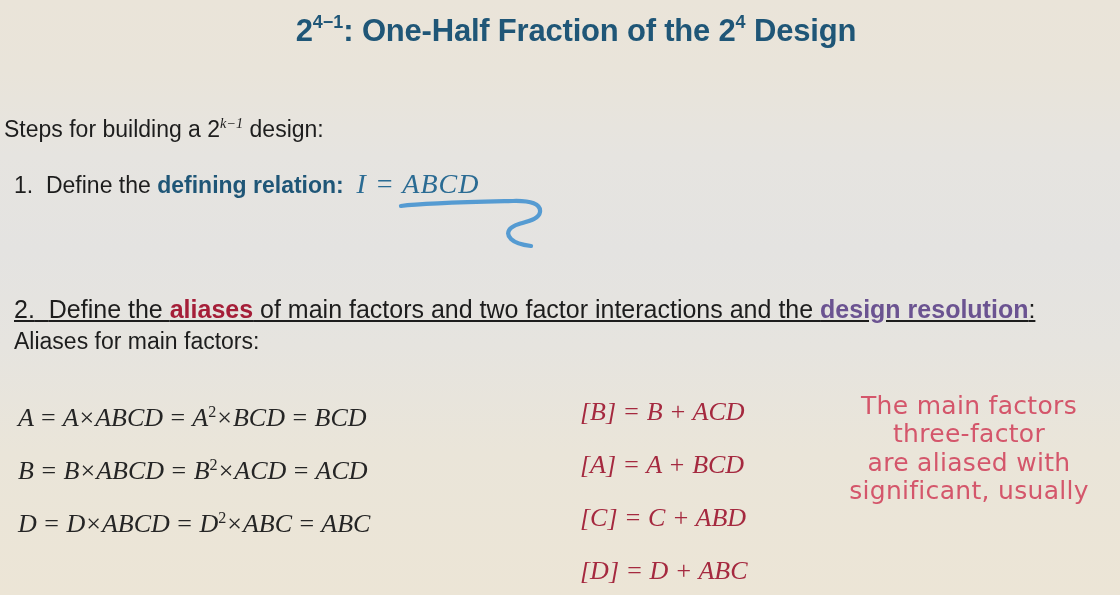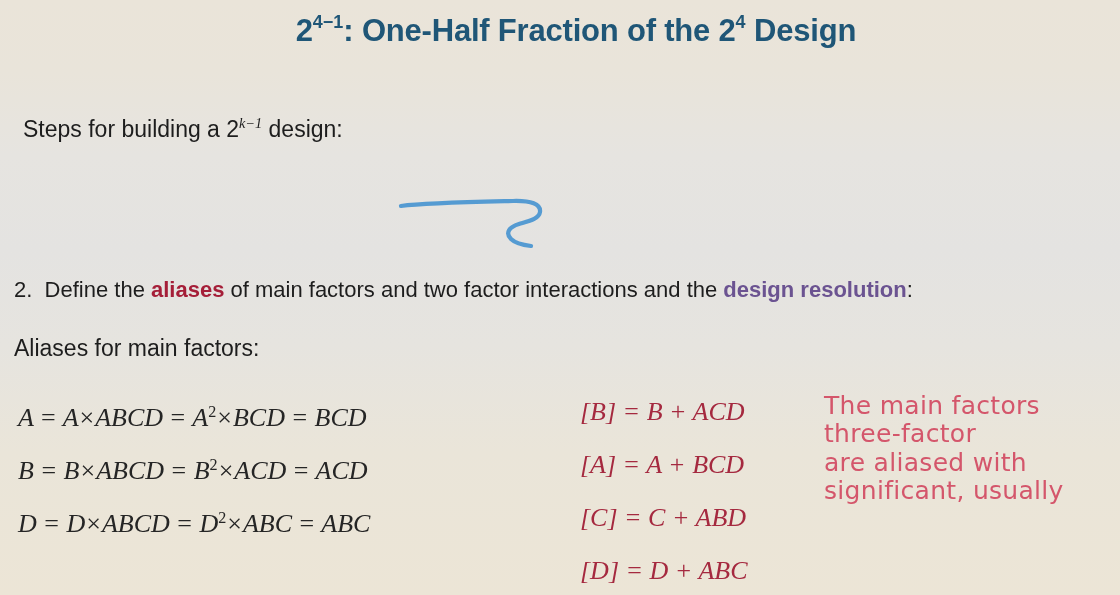--- a/index.html
+++ b/index.html
@@ -67,24 +67,24 @@
     vertical-align: 0.62em;
   }
   .mathvar {
     font-family: "Liberation Serif", serif;
     font-style: italic;
   }
   .b-blue   { color: #1f5677; font-weight: bold; }
   .b-red    { color: #a51e38; font-weight: bold; }
   .b-purple { color: #6b5391; font-weight: bold; }
 
-  .line-steps   { left: 23px; top: 116px; text-align: center; }
+  .line-steps   { left: 4px; top: 116px; text-align: center; }
   .line-step1   { left: 14px; top: 169px; }
-  .line-step2   { left: 14px; top: 278px; font-size: 22px; }
-  .line-aliases { left: 14px; top: 336px; }
+  .line-step2   { left: 14px; top: 296px; font-size: 25px; text-decoration: underline; }
+  .line-aliases { left: 14px; top: 329px; }
 
   .eq-blue {
     font-family: "Liberation Serif", serif;
     font-style: italic;
     color: #2a6b93;
     font-size: 28px;
     letter-spacing: 1px;
   }
 
   
@@ -121,20 +121,21 @@
 
   .col-left  { left: 18px;  top: 385px; color: #252525; }
   .col-mid   { left: 580px; top: 385px; color: #a5293f; }
 
   
   .handnote {
     position: absolute;
     left: 824px;
     top: 392px;
     width: 290px;
+    text-align: center;
     color: #d4566b;
     font-family: "DejaVu Sans", sans-serif;
     font-size: 25px;
     line-height: 1.13;
     letter-spacing: 0.3px;
   }
   .handnote .hl { display: block; white-space: nowrap; }
 </style>
 </head>
 <body>
@@ -142,20 +143,24 @@
 <div class="slide">
 
   <div class="title">
     <span class="frac-base">2</span><sup>4−1</sup><span>: One-Half Fraction of the 2</span><sup>4</sup><span> Design</span>
   </div>
 
   <div class="bodyline line-steps">
     <span>Steps for building a 2</span><sup class="mathvar">k−1</sup><span> design:</span>
   </div>
 
+  <div class="bodyline line-step1">
+    <span>1.</span>&nbsp;
+    <span>Define the </span><span class="b-blue">defining relation:</span>&nbsp;&nbsp;<span class="eq-blue">I = ABCD</span>
+  </div>
 
   <svg class="squiggle" viewBox="0 0 165 62" xmlns="http://www.w3.org/2000/svg">
     <path d="M6,13 C30,10 78,9 118,8 C136,7.5 146,11 145,19 C144,26 134,28 124,31 C114,34 110,40 116,46 C120,50 128,52 136,53" fill="none" stroke="#4d97d1" stroke-width="4.2" stroke-linecap="round" stroke-linejoin="round" opacity="0.95"></path>
   </svg>
 
   <div class="bodyline line-step2">
     <span>2.</span>&nbsp;
     <span>Define the </span><span class="b-red">aliases</span><span> of main factors and two factor interactions and the </span><span class="b-purple">design resolution</span><span>:</span>
   </div>
 

